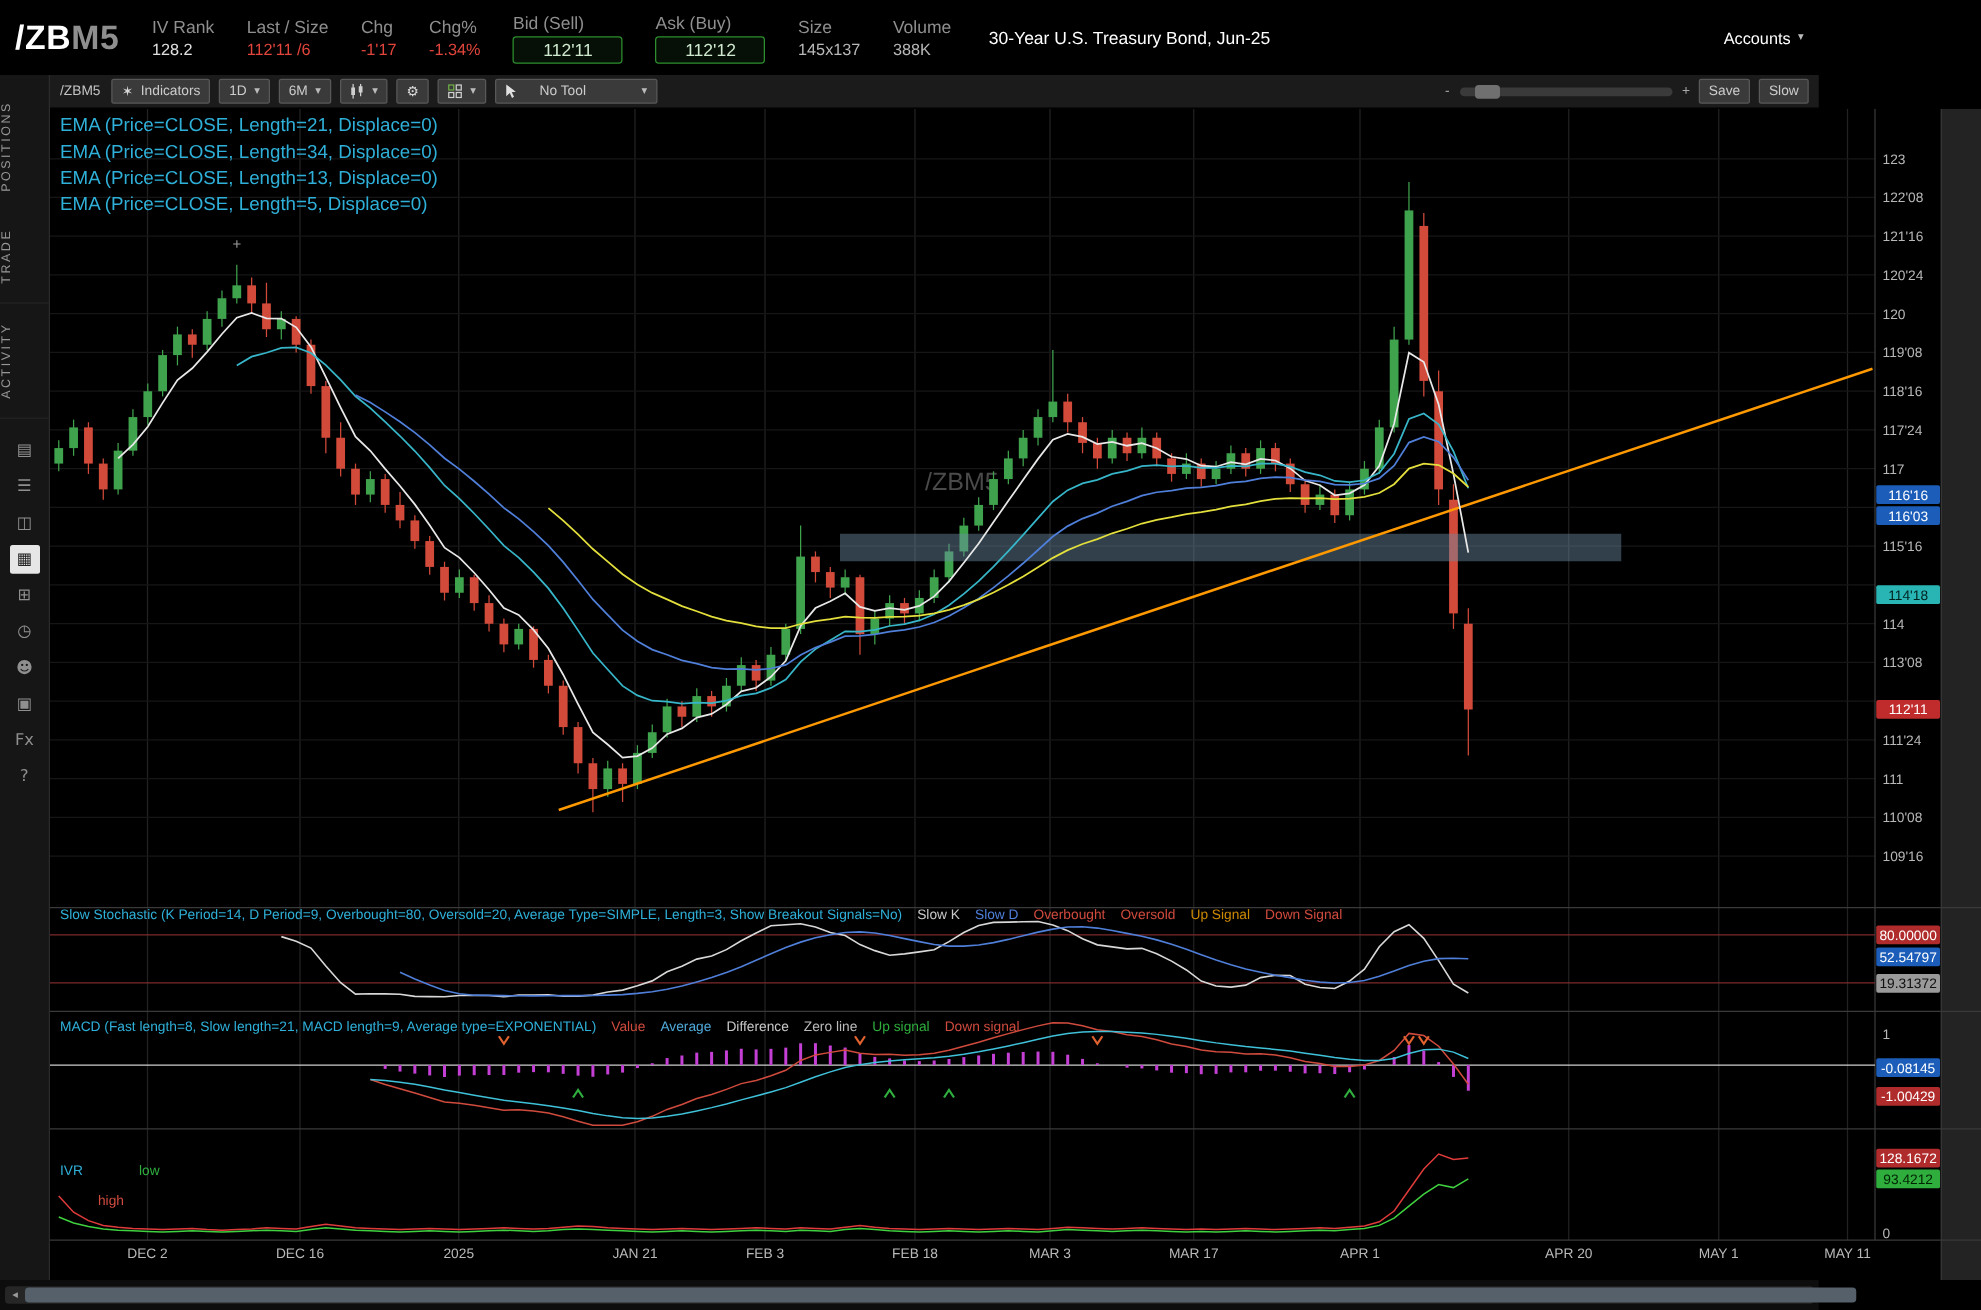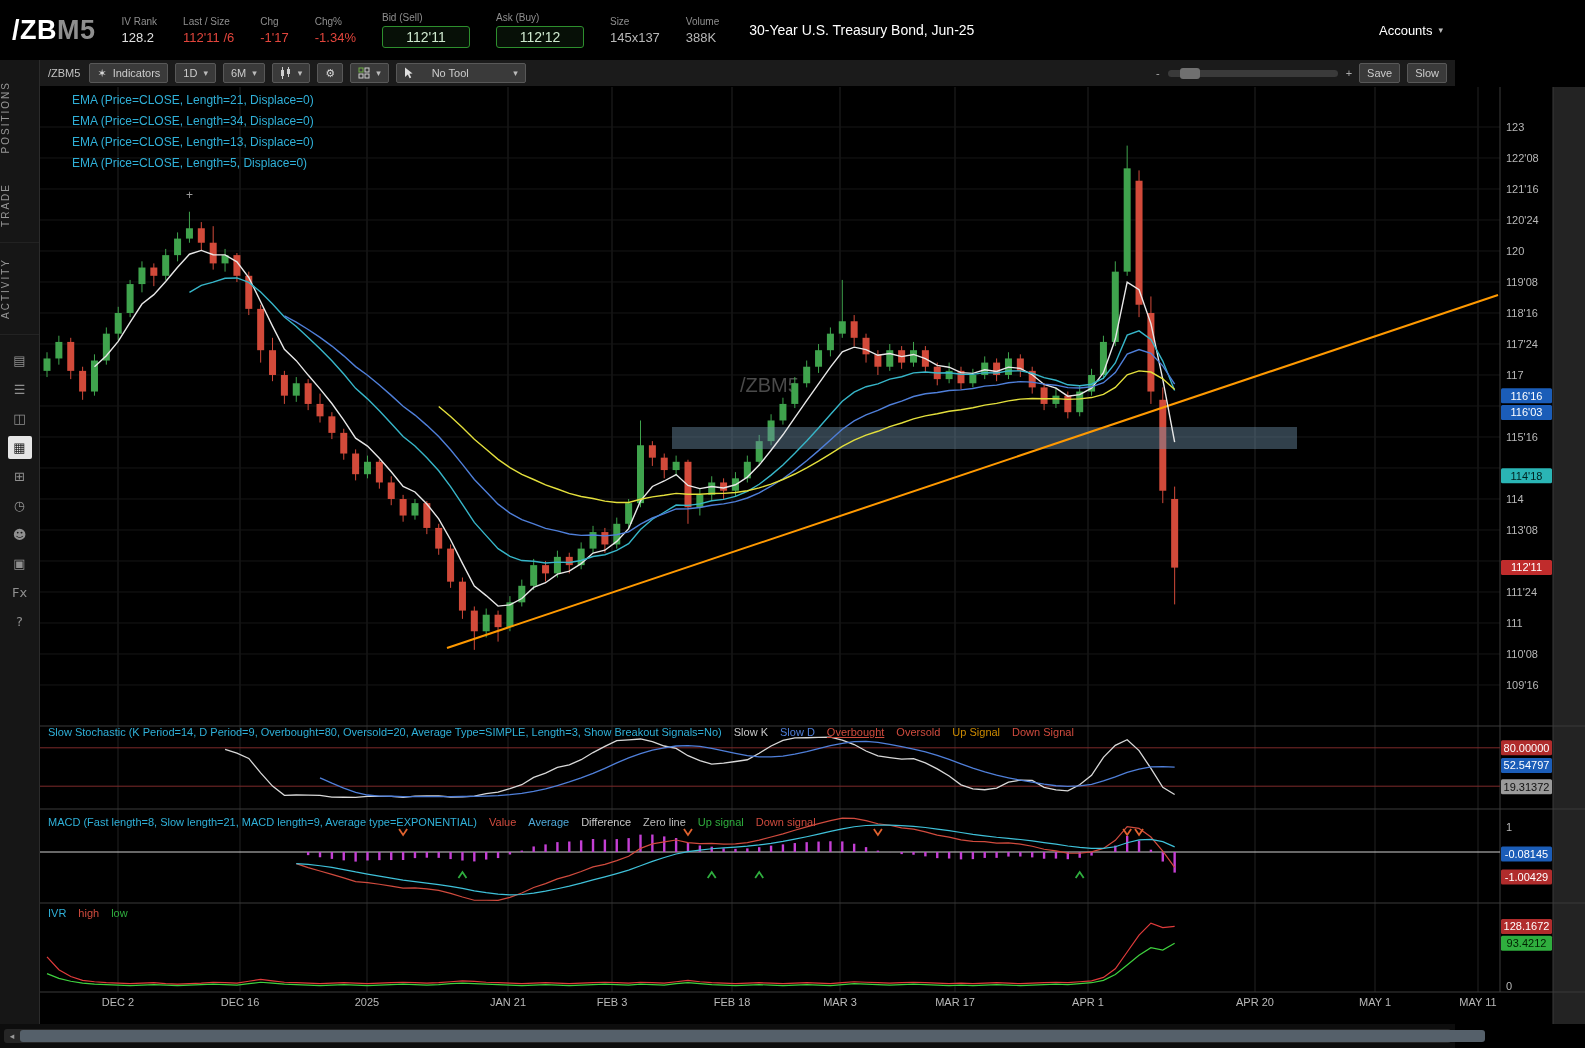--- a/index.html
+++ b/index.html
@@ -5,21 +5,21 @@
   *{margin:0;padding:0;box-sizing:border-box}
   html,body{width:1585px;height:1048px;background:#000;overflow:hidden;
     font-family:"Liberation Sans",sans-serif;color:#ddd;}
   .app{display:flex;flex-direction:column;width:1455px;height:1048px;}
 
   
   .topbar{height:60px;background:#000;display:flex;align-items:center;padding:0 12px;gap:26px;flex:0 0 auto;}
   .sym{font-size:27px;font-weight:bold;color:#fff;letter-spacing:.5px;}
   .sym .suffix{color:#8f8f8f;font-weight:bold;}
   .fld{display:flex;flex-direction:column;gap:3px;}
-  .fld .lbl{font-size:10px;color:#8f8f8f;white-space:nowrap;}
+  .fld .lbl{font-size:14px;color:#8f8f8f;white-space:nowrap;}
   .fld .val{font-size:13px;color:#e0e0e0;white-space:nowrap;}
   .val.neg{color:#e2453c;}
   .quote-box{border:1px solid #2d8f2d;border-radius:3px;background:#071007;color:#cfe9cf;
     font-size:14px;padding:2px 14px;text-align:center;min-width:88px;}
   .hdr-title{font-size:14px;color:#fff;align-self:center;margin-left:4px;white-space:nowrap;}
   .accounts{margin-left:auto;display:flex;align-items:center;gap:6px;font-size:13px;color:#fff;cursor:default;}
   .caret{font-size:9px;color:#bbb;font-family:"DejaVu Sans",sans-serif;}
 
   
   .main{flex:1;display:flex;min-height:0;}
@@ -42,21 +42,21 @@
   .tbtn .ico{display:flex;align-items:center;font-family:"DejaVu Sans",sans-serif;color:#d8d8d8;}
   .zoomgrp{margin-left:auto;display:flex;align-items:center;gap:8px;color:#aaa;}
   .ztrack{width:170px;height:7px;background:#3a3a3a;border-radius:4px;position:relative;}
   .zhandle{position:absolute;left:12px;top:-2px;width:20px;height:11px;background:#707070;border-radius:3px;}
 
   
   .chart-wrap{position:relative;flex:1;background:#000;min-height:0;}
   .chart-wrap svg{position:absolute;left:0;top:0;}
   .overlay{position:absolute;pointer-events:none;}
   .studies{left:8px;top:3px;display:flex;flex-direction:column;}
-  .studies div{font-size:12px;color:#2fb0d8;line-height:21px;white-space:nowrap;margin-left:24px;}
+  .studies div{font-size:15px;color:#2fb0d8;line-height:21px;white-space:nowrap;}
   .lblrow{left:8px;display:flex;align-items:center;gap:12px;font-size:11px;white-space:nowrap;text-align:center;}
   .lblrow span{white-space:nowrap;}
 
   
   .bottombar{height:24px;flex:0 0 auto;background:#0d0d0d;display:flex;align-items:center;padding:0 4px;}
   .hscroll{flex:1;height:14px;background:#262626;border-radius:3px;position:relative;display:flex;align-items:center;}
   .harrow{width:16px;text-align:center;color:#9a9a9a;font-size:9px;font-family:"DejaVu Sans",sans-serif;}
   .hhandle{position:absolute;left:16px;top:1px;height:12px;width:1465px;background:#55606a;border-radius:3px;}
 </style>
 </head>
@@ -615,37 +615,37 @@
         <div class="overlay studies">
           <div>EMA (Price=CLOSE, Length=21, Displace=0)</div>
           <div>EMA (Price=CLOSE, Length=34, Displace=0)</div>
           <div>EMA (Price=CLOSE, Length=13, Displace=0)</div>
           <div>EMA (Price=CLOSE, Length=5, Displace=0)</div>
         </div>
         <div class="overlay lblrow" id="stoch-labels" style="top:639px">
             <span style="color: rgb(47, 176, 216);">Slow Stochastic (K Period=14, D Period=9, Overbought=80, Oversold=20, Average Type=SIMPLE, Length=3, Show Breakout Signals=No)</span>
             <span style="color: rgb(200, 200, 200);">Slow K</span>
             <span style="color: rgb(79, 127, 217);">Slow D</span>
-            <span style="color: rgb(208, 75, 62); text-decoration: underline;">Overbought</span>
+            <span style="color: rgb(208, 75, 62);">Overbought</span>
             <span style="color: rgb(208, 75, 62);">Oversold</span>
             <span style="color: rgb(204, 138, 0);">Up Signal</span>
             <span style="color: rgb(208, 75, 62);">Down Signal</span>
           </div>
         <div class="overlay lblrow" id="macd-labels" style="top:729px">
             <span style="color: rgb(47, 176, 216);">MACD (Fast length=8, Slow length=21, MACD length=9, Average type=EXPONENTIAL)</span>
             <span style="color: rgb(208, 75, 62);">Value</span>
             <span style="color: rgb(79, 169, 217);">Average</span>
             <span style="color: rgb(200, 200, 200);">Difference</span>
             <span style="color: rgb(187, 187, 187);">Zero line</span>
             <span style="color: rgb(47, 174, 62);">Up signal</span>
             <span style="color: rgb(208, 75, 62);">Down signal</span>
           </div>
         <div class="overlay lblrow" id="ivr-labels" style="top:820px">
             <span style="color: rgb(47, 176, 216);">IVR</span>
-            <span style="color: rgb(208, 75, 62);">high</span>
+            <span style="color: rgb(208, 75, 62); margin-top: 48px;">high</span>
             <span style="color: rgb(47, 174, 62);">low</span>
           </div>
       </div>
     </div>
   </div>
 
   <div class="bottombar">
     <div class="hscroll">
       <span class="harrow">◂</span>
       <div class="hhandle"></div>

